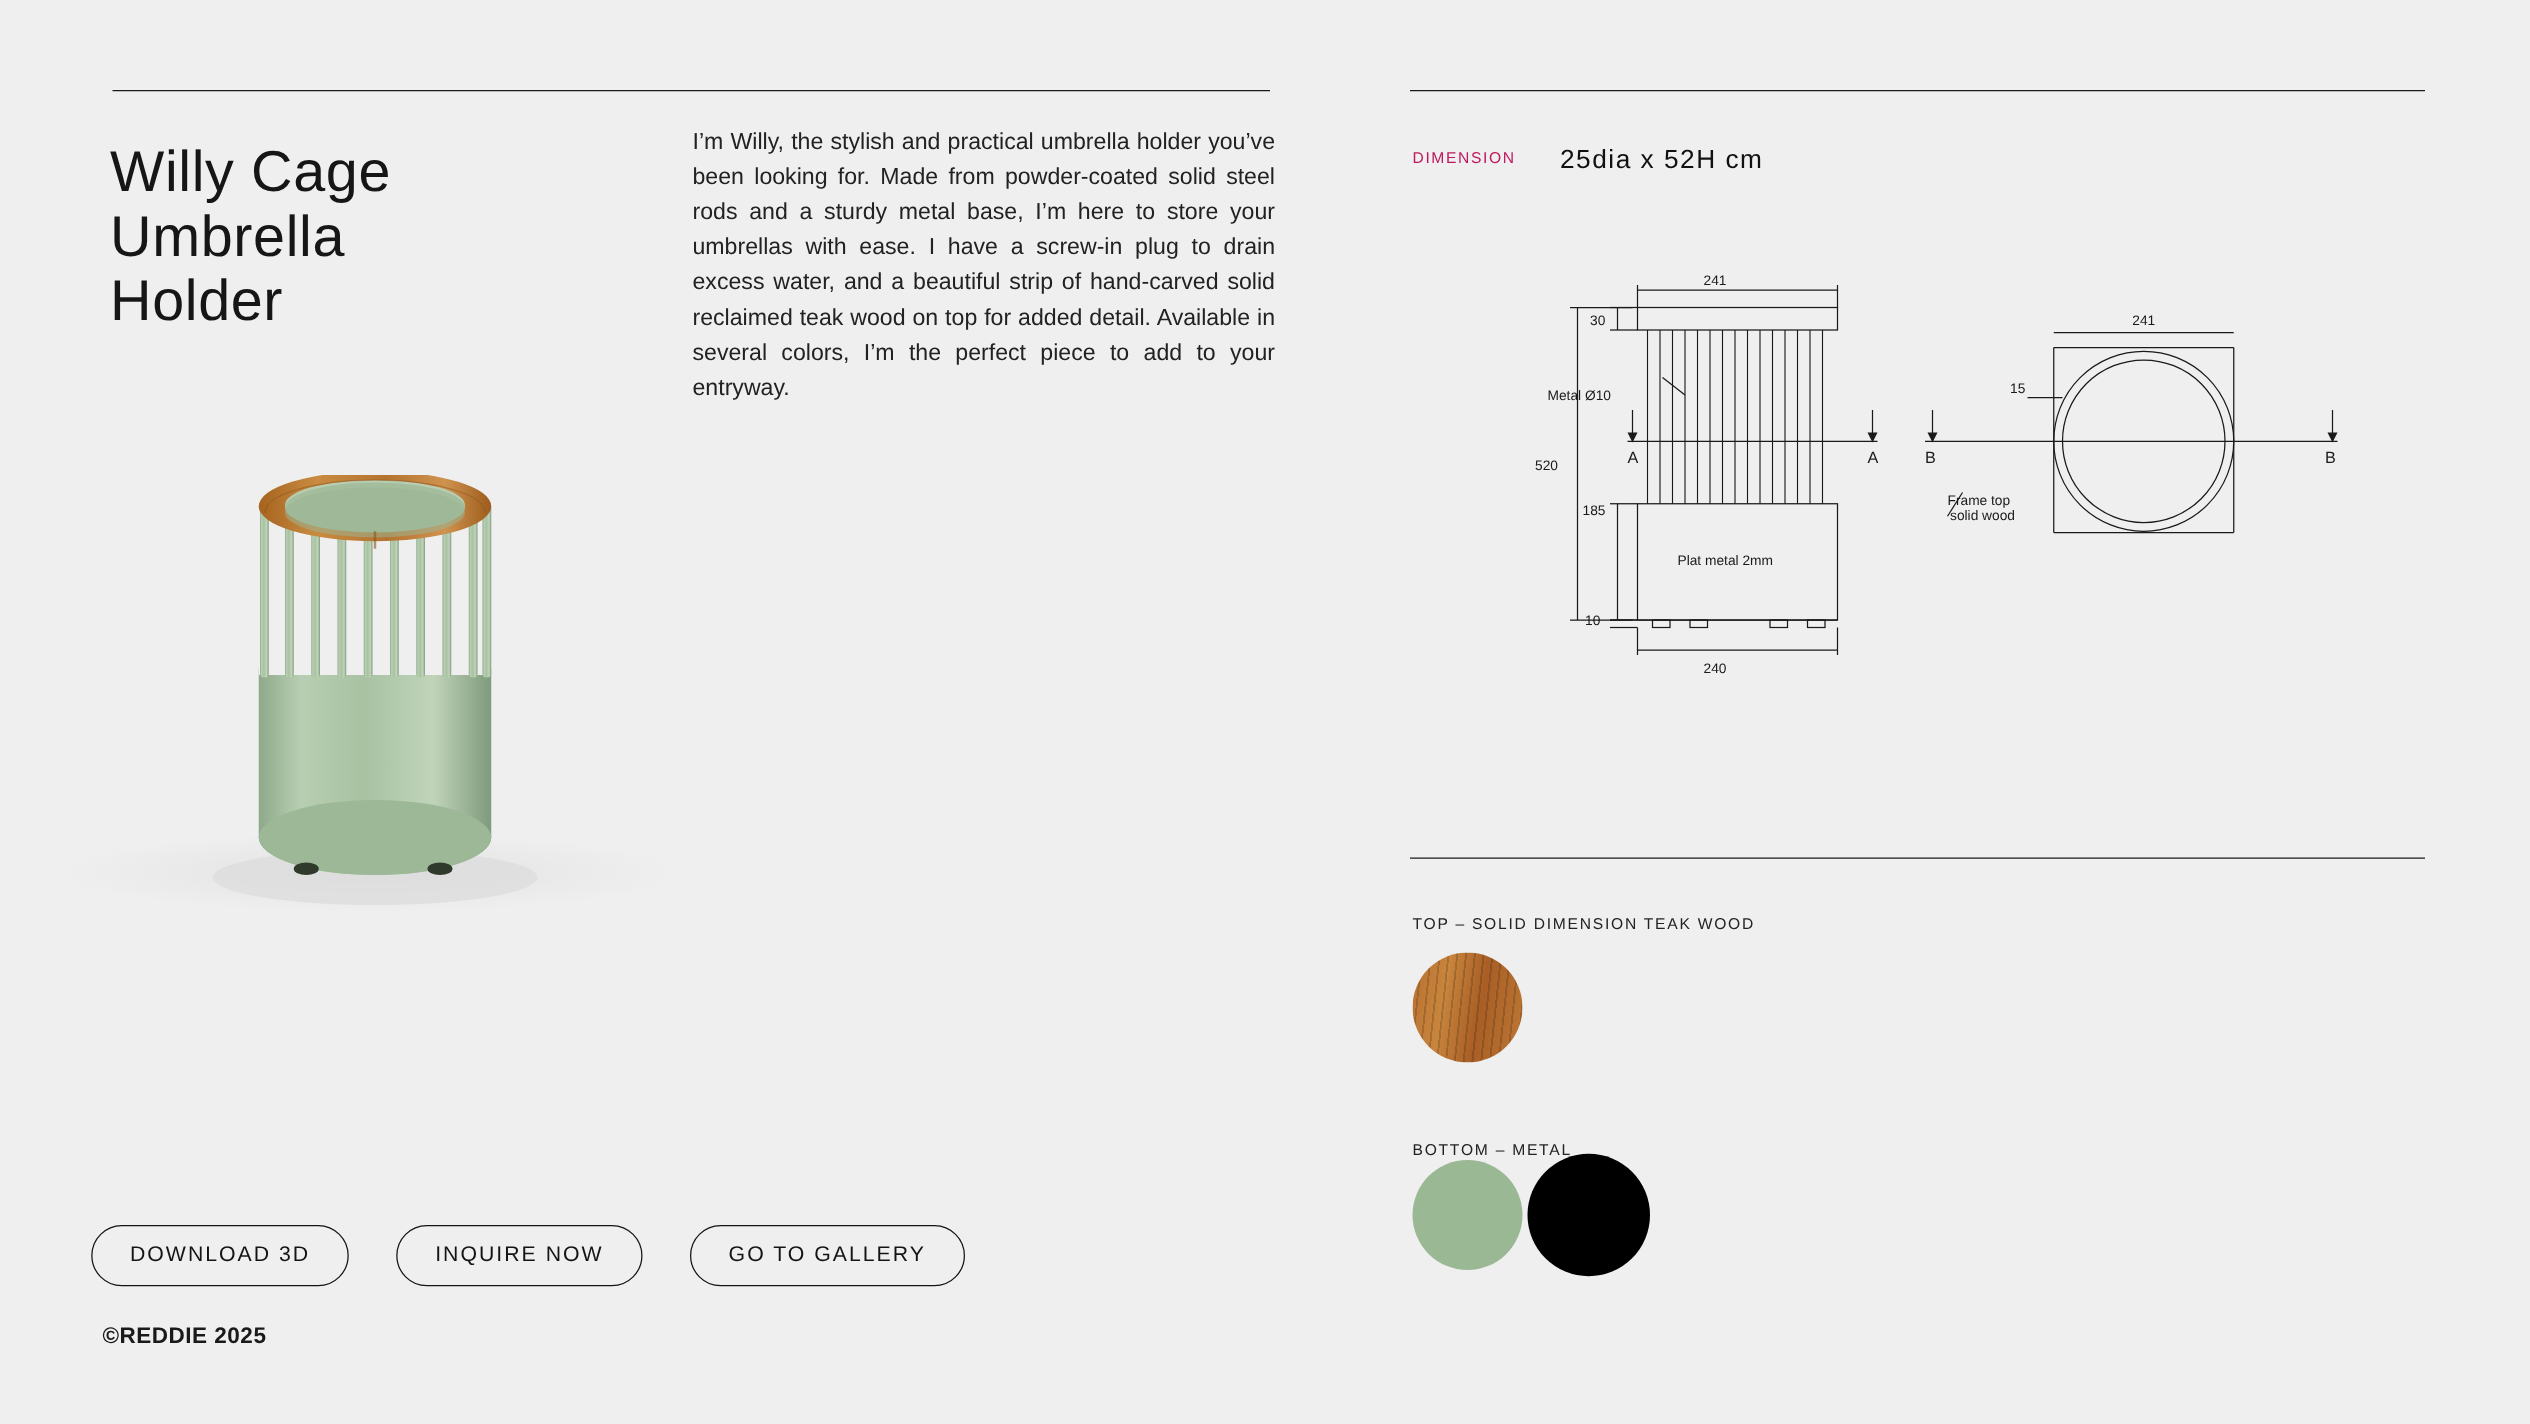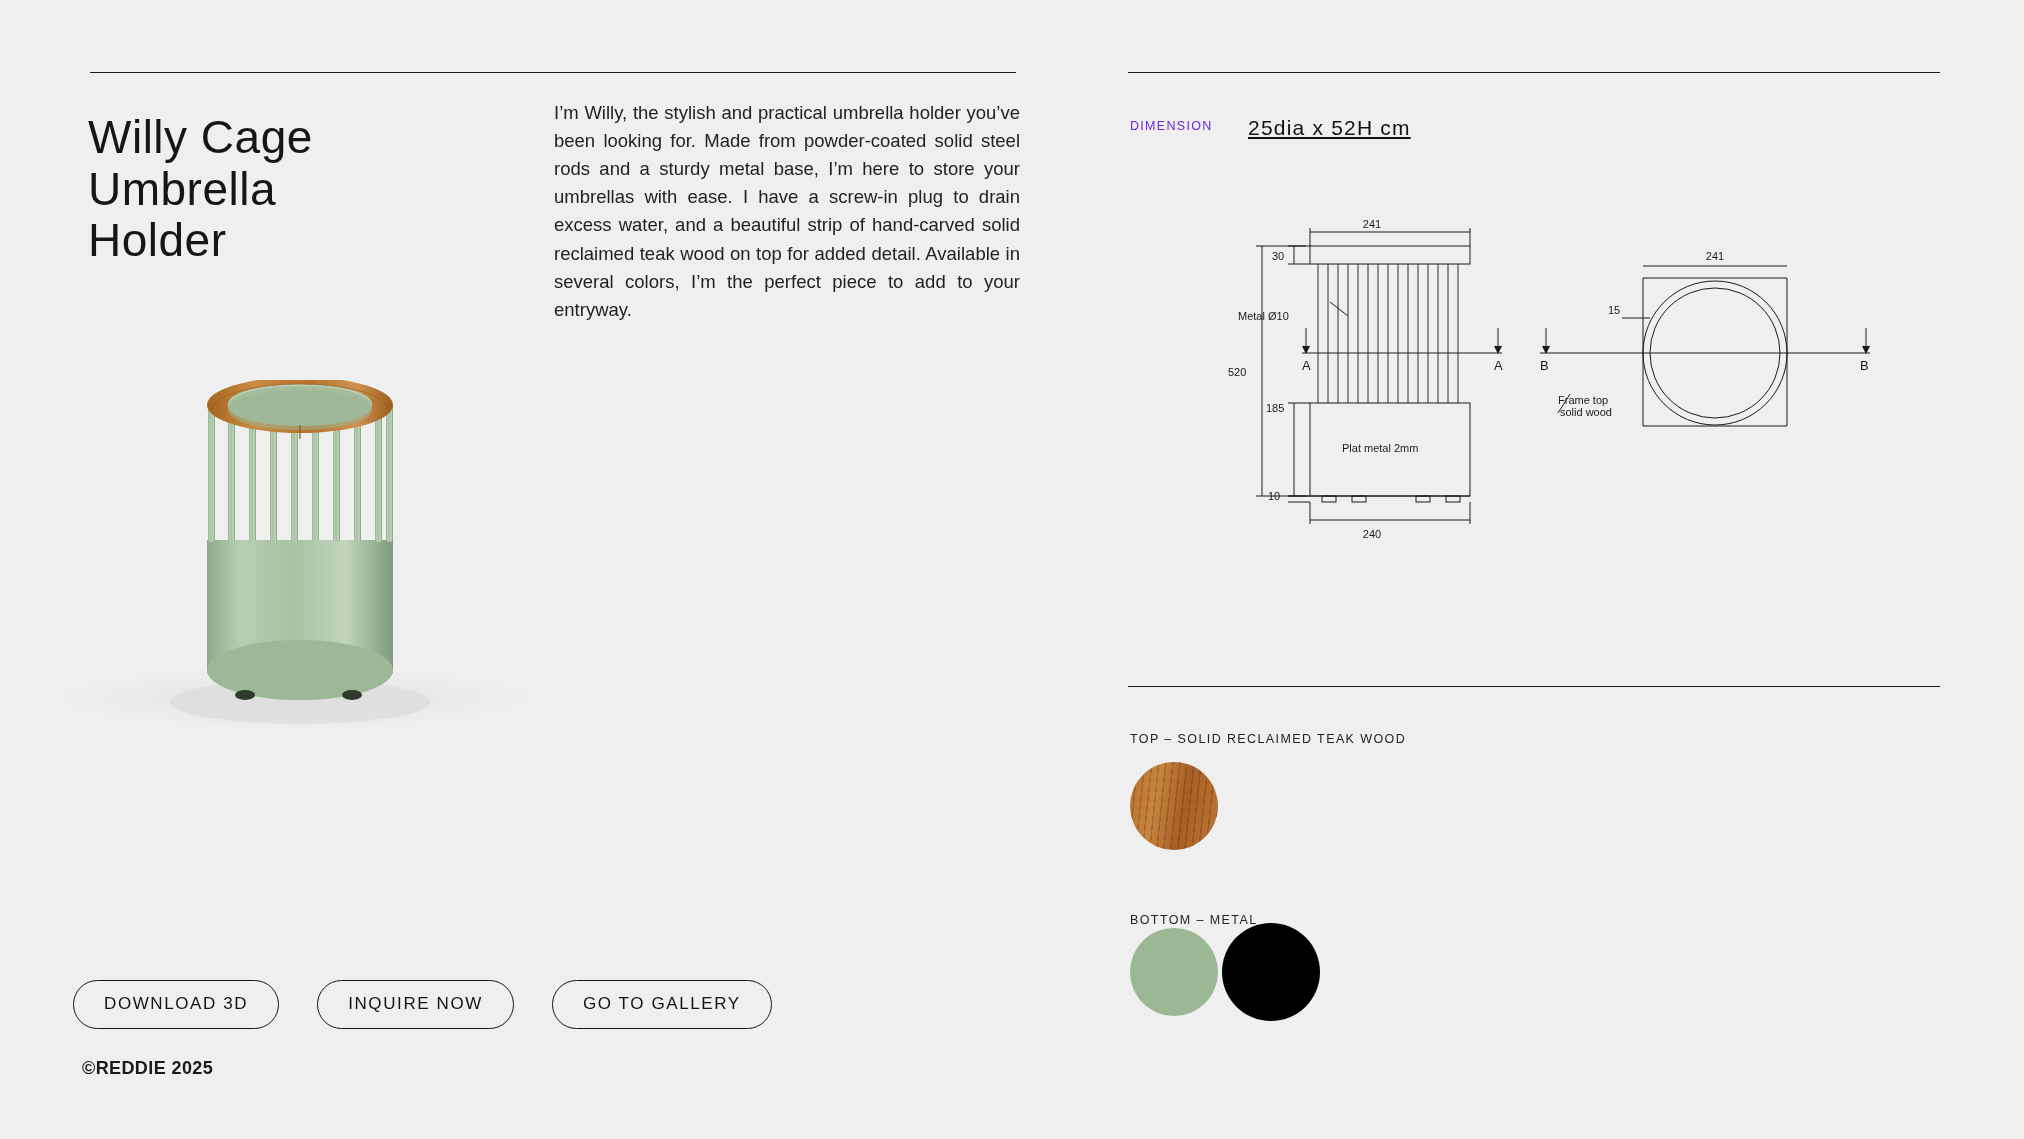--- a/index.html
+++ b/index.html
@@ -90,29 +90,28 @@
     position: absolute;
     left: 1128px; top: 686px;
     width: 812px; height: 1px;
     background: #1a1a1a;
   }
   .dimension-label {
     position: absolute;
     left: 1130px; top: 119px;
     font-size: 12.5px;
     letter-spacing: 1.3px;
-    color: #6d28d9;
+    color: #be185d;
   }
   .dimension-value {
     position: absolute;
     left: 1248px; top: 116px;
     font-size: 21px;
     letter-spacing: 1.2px;
     color: #111;
-    text-decoration: underline;
   }
   .tech-drawing {
     position: absolute;
     left: 1210px; top: 198px;
     width: 730px; height: 440px;
   }
 
   .swatch-head {
     position: absolute;
     font-size: 12.5px;
@@ -339,20 +338,20 @@
         <text x="505" y="62" text-anchor="middle">241</text>
         <text x="398" y="116">15</text>
         <text x="348" y="206">Frame  top</text>
         <text x="350" y="218">solid wood</text>
       </g>
     </svg>
   </div>
 
   <div class="right-rule-mid"></div>
 
-  <div class="swatch-head top">TOP – SOLID RECLAIMED TEAK WOOD</div>
+  <div class="swatch-head top">TOP – SOLID DIMENSION TEAK WOOD</div>
   <div class="swatch swatch-wood"></div>
 
   <div class="swatch-head bottom">BOTTOM – METAL</div>
   <div class="swatch swatch-green"></div>
   <div class="swatch swatch-black"></div>
 
 </div>
 
 </body></html>

